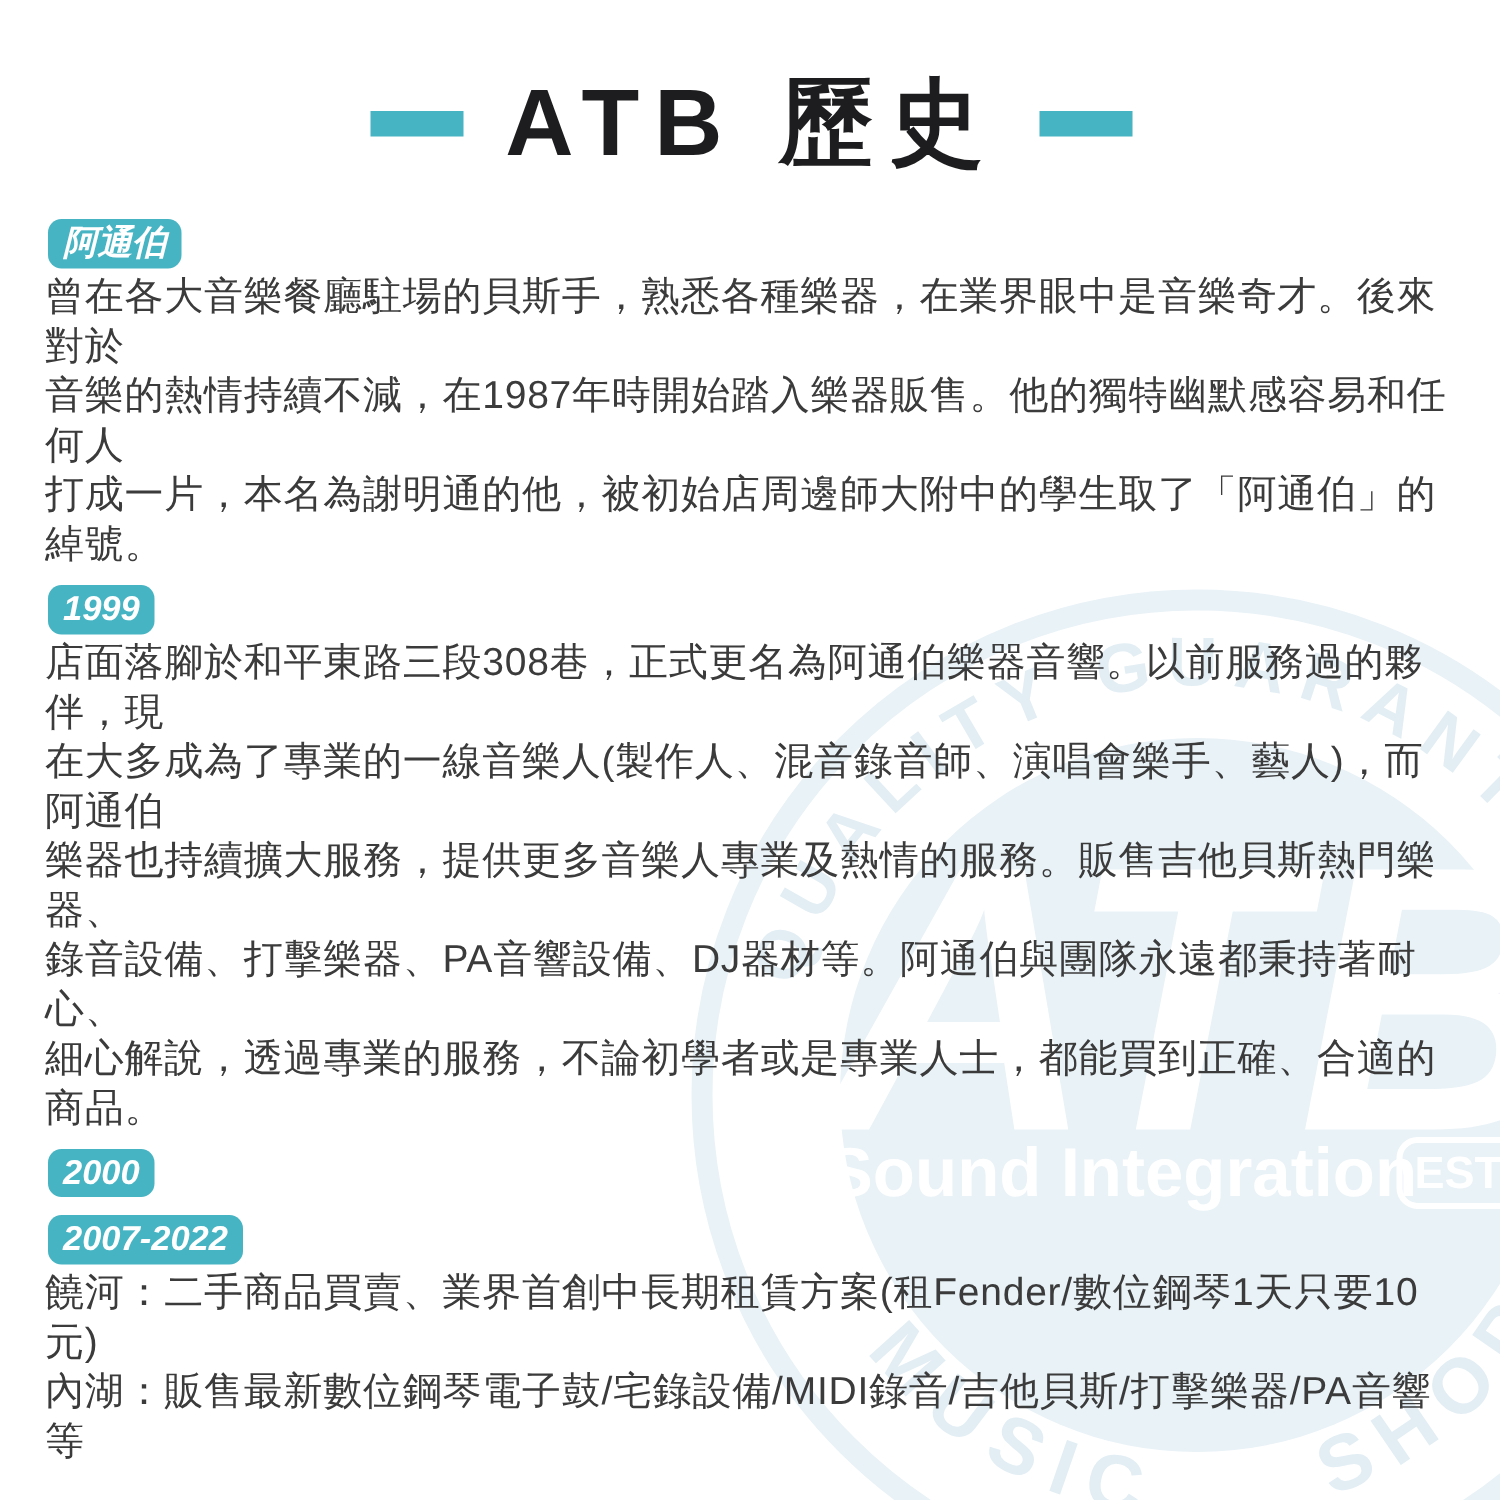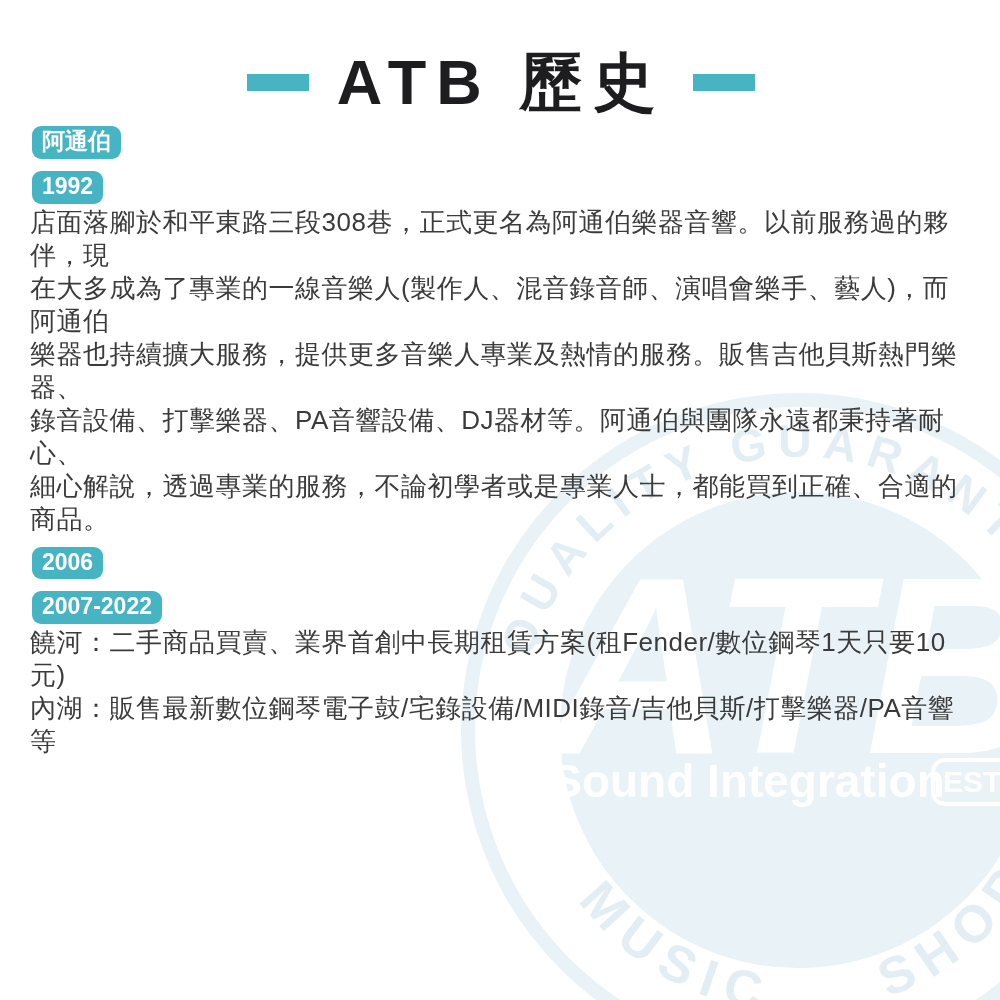--- a/index.html
+++ b/index.html
@@ -11,32 +11,32 @@
   }
   
   .watermark{
     position:absolute;left:448px;top:385px;width:700px;height:700px;
     z-index:0;pointer-events:none;
   }
   
   .content{position:relative;z-index:1;padding:28px 28px 0 30px;}
   .title-row{
     display:flex;align-items:center;justify-content:center;
-    gap:28px;margin:14px 0 4px 0;height:80px;
+    gap:28px;margin:14px 0 24px 0;height:80px;
   }
   .title-row h1{
     margin:0;font-size:63px;font-weight:900;letter-spacing:10px;
     color:#1d1d1f;line-height:1;
   }
   .dash{width:62px;height:17px;background:var(--accent,#47b4c3);}
   .timeline-section{margin-bottom:11px;}
   .badge{
     display:inline-block;background:var(--accent,#47b4c3);color:#ffffff;
     font-size:23px;font-weight:bold;line-height:1.25;
-    padding:1px 10px 3px 10px;border-radius:9px;margin:0 0 1px 2px;
+    padding:1px 10px 3px 10px;border-radius:9px;margin:0 0 1px 2px;font-style:italic;
   }
   .para{
     margin:1px 0 0 0;font-size:26px;line-height:33px;
     white-space:pre-line;letter-spacing:0.5px;
   }
 </style>
 </head>
 <body style="--accent: #47b4c3; --text-color: #3b3b3b;">
 
 <svg class="watermark" viewBox="0 0 700 700" aria-hidden="true">
@@ -64,33 +64,36 @@
 <div class="content">
 
   <header class="title-row">
     <span class="dash"></span>
     <h1>ATB 歷史</h1>
     <span class="dash"></span>
   </header>
 
   <section class="timeline-section">
     <span class="badge">阿通伯</span>
+    <p class="para">曾在各大音樂餐廳駐場的貝斯手，熟悉各種樂器，在業界眼中是音樂奇才。後來對於
+音樂的熱情持續不減，在1987年時開始踏入樂器販售。他的獨特幽默感容易和任何人
+打成一片，本名為謝明通的他，被初始店周邊師大附中的學生取了「阿通伯」的綽號。</p>
   </section>
 
   <section class="timeline-section">
-    <span class="badge">1992</span>
+    <span class="badge">1999</span>
     <p class="para">店面落腳於和平東路三段308巷，正式更名為阿通伯樂器音響。以前服務過的夥伴，現
 在大多成為了專業的一線音樂人(製作人、混音錄音師、演唱會樂手、藝人)，而阿通伯
 樂器也持續擴大服務，提供更多音樂人專業及熱情的服務。販售吉他貝斯熱門樂器、
 錄音設備、打擊樂器、PA音響設備、DJ器材等。阿通伯與團隊永遠都秉持著耐心、
 細心解說，透過專業的服務，不論初學者或是專業人士，都能買到正確、合適的商品。</p>
   </section>
 
   <section class="timeline-section">
-    <span class="badge">2006</span>
+    <span class="badge">2000</span>
   </section>
 
   <section class="timeline-section">
     <span class="badge">2007-2022</span>
     <p class="para">饒河：二手商品買賣、業界首創中長期租賃方案(租Fender/數位鋼琴1天只要10元)
 內湖：販售最新數位鋼琴電子鼓/宅錄設備/MIDI錄音/吉他貝斯/打擊樂器/PA音響 等</p>
   </section>
 
 </div>
 

